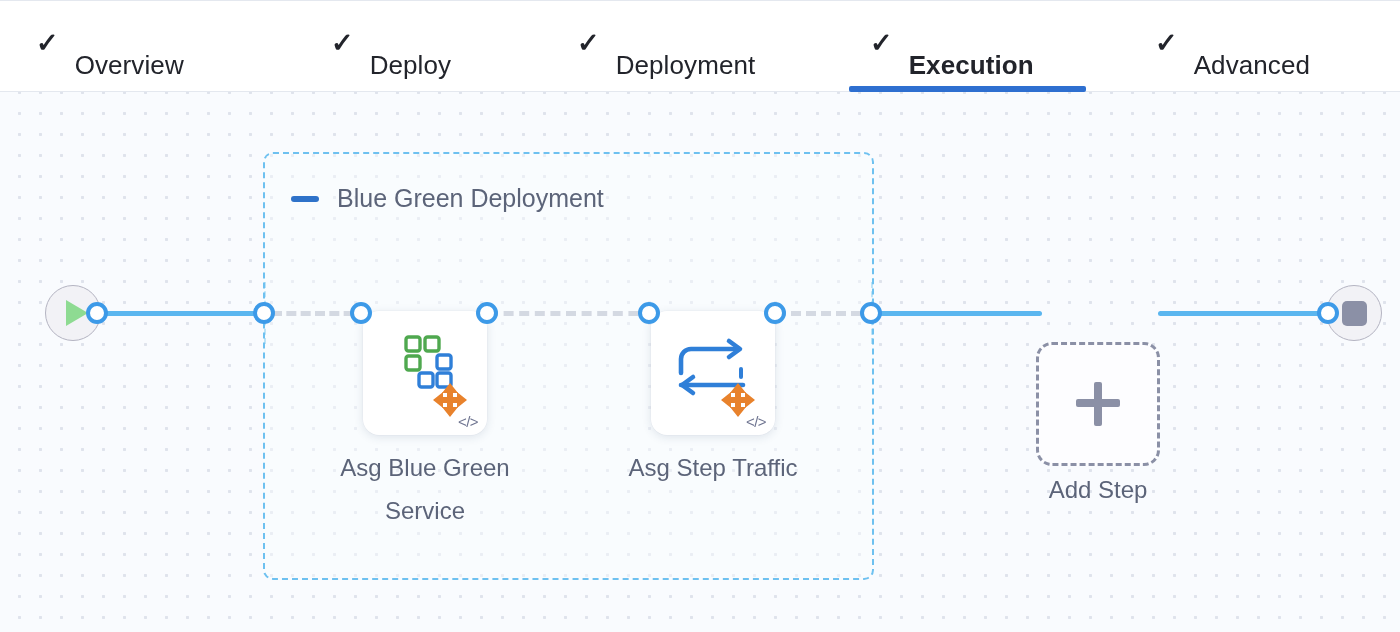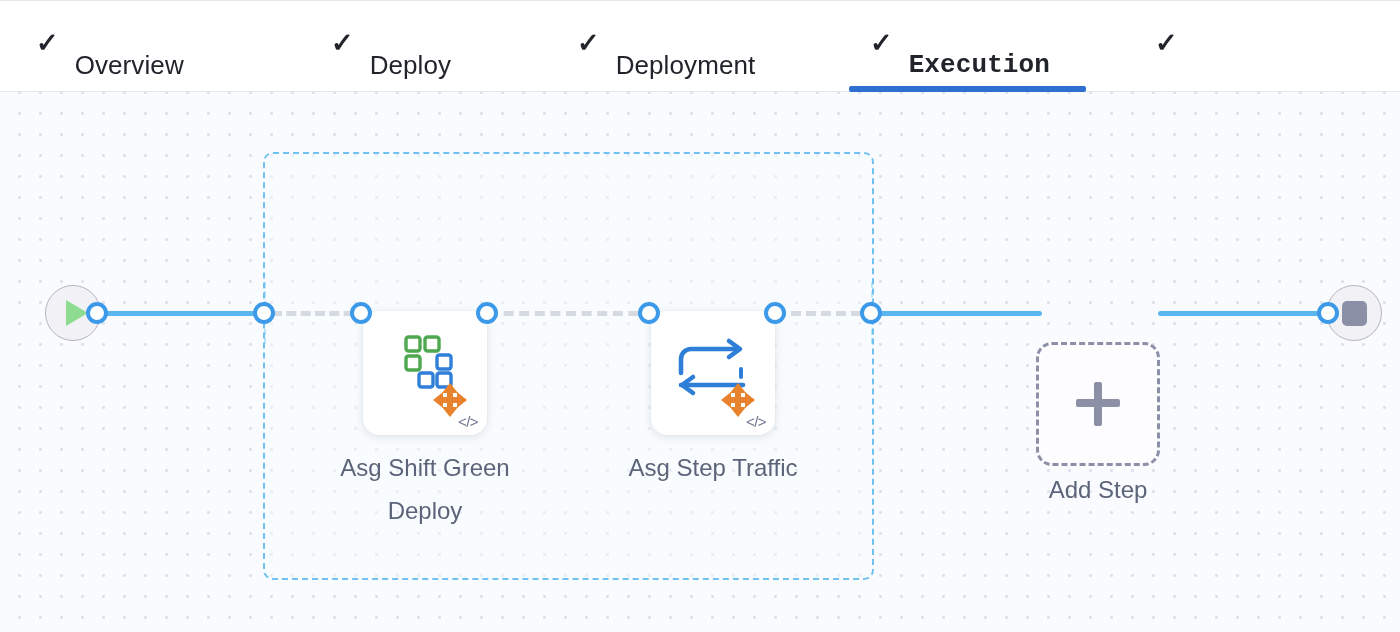--- a/index.html
+++ b/index.html
@@ -23,21 +23,21 @@
     position: relative; height: 92px;
     display: flex; align-items: center; gap: 16px;
     cursor: pointer; user-select: none;
     padding: 0 0 4px 0;
   }
   .tab-check {
     font-size: 27px; line-height: 1; color: #22242b; font-weight: 700;
     display: block; transform: translateY(-1px);
   }
   .tab-label { font-size: 26px; color: #22242b; letter-spacing: .1px; white-space: nowrap; margin-top: 42px; }
-  .tab.active .tab-label { font-weight: 700; font-family: Liberation Mono, monospace; }
+  .tab.active .tab-label { font-weight: 700; }
   .tab-underline {
     position: absolute; left: 0; right: 0; bottom: 0; height: 6px;
     background: #2e6fd0; border-radius: 2px; display: none;
   }
   .tab.active .tab-underline { display: block; }
 
   
   .tab.t0 { position: absolute; left: 36px;   padding-right: 30px; }
   .tab.t1 { position: absolute; left: 331px;  padding-right: 30px; }
   .tab.t2 { position: absolute; left: 577px;  padding-right: 30px; }
@@ -164,37 +164,42 @@
     </div>
 
     <div class="tab t3 active">
       <span class="tab-check">✓</span>
       <span class="tab-label">Execution</span>
       <span class="tab-underline"></span>
     </div>
 
     <div class="tab t4">
       <span class="tab-check">✓</span>
+      <span class="tab-label">Advanced</span>
 
     </div>
   </div>
 
   <div class="canvas">
 
     <div class="rail solid" style="left:96px;  width:176px;"></div>
     <div class="rail dashed" style="left:272px; width:96px;"></div>
     <div class="rail dashed" style="left:488px; width:166px;"></div>
     <div class="rail dashed" style="left:776px; width:100px;"></div>
     <div class="rail solid" style="left:872px; width:170px;"></div>
     <div class="rail solid" style="left:1158px;width:180px;"></div>
 
     <div class="port-tick" style="left:264px;"></div>
     <div class="port-tick" style="left:871px;"></div>
 
     <div class="group">
+      <div class="group-head">
+        <span class="group-minus"></span>
+        <span class="group-title">Blue Green Deployment</span>
+      </div>
 
       <div class="node" style="left:98px;">
         <div class="node-card">
           <svg width="124" height="124" viewBox="0 0 124 124">
 
             <rect x="43" y="26" width="14" height="14" rx="2.5" fill="none" stroke="#4fa84f" stroke-width="3.4"></rect>
             <rect x="62" y="26" width="14" height="14" rx="2.5" fill="none" stroke="#4fa84f" stroke-width="3.4"></rect>
             <rect x="43" y="45" width="14" height="14" rx="2.5" fill="none" stroke="#4fa84f" stroke-width="3.4"></rect>
 
             <rect x="74" y="44" width="14" height="14" rx="2.5" fill="none" stroke="#2f7fd8" stroke-width="3.4"></rect>
@@ -203,21 +208,21 @@
 
             <g fill="#e8822c">
               <path d="M87 72 l8 10 h-5 v7 h-6 v-7 h-5 z"></path>
               <path d="M87 106 l8 -10 h-5 v-7 h-6 v7 h-5 z"></path>
               <path d="M70 89 l10 -8 v5 h7 v6 h-7 v5 z"></path>
               <path d="M104 89 l-10 -8 v5 h-7 v6 h7 v5 z"></path>
             </g>
           </svg>
           <span class="code-badge">&lt;/&gt;</span>
         </div>
-        <div class="node-label">Asg Shift Green Deploy</div>
+        <div class="node-label">Asg Blue Green Service</div>
       </div>
 
       <div class="node" style="left:386px;">
         <div class="node-card">
           <svg width="124" height="124" viewBox="0 0 124 124">
 
             <path d="M30 62 v-14 a10 10 0 0 1 10 -10 h46" fill="none" stroke="#2f7fd8" stroke-width="4.6" stroke-linecap="round"></path>
             <path d="M78 30 l11 8 l-11 8" fill="none" stroke="#2f7fd8" stroke-width="4.6" stroke-linecap="round" stroke-linejoin="round"></path>
 
             <path d="M92 74 h-62" fill="none" stroke="#2f7fd8" stroke-width="4.6" stroke-linecap="round"></path>

